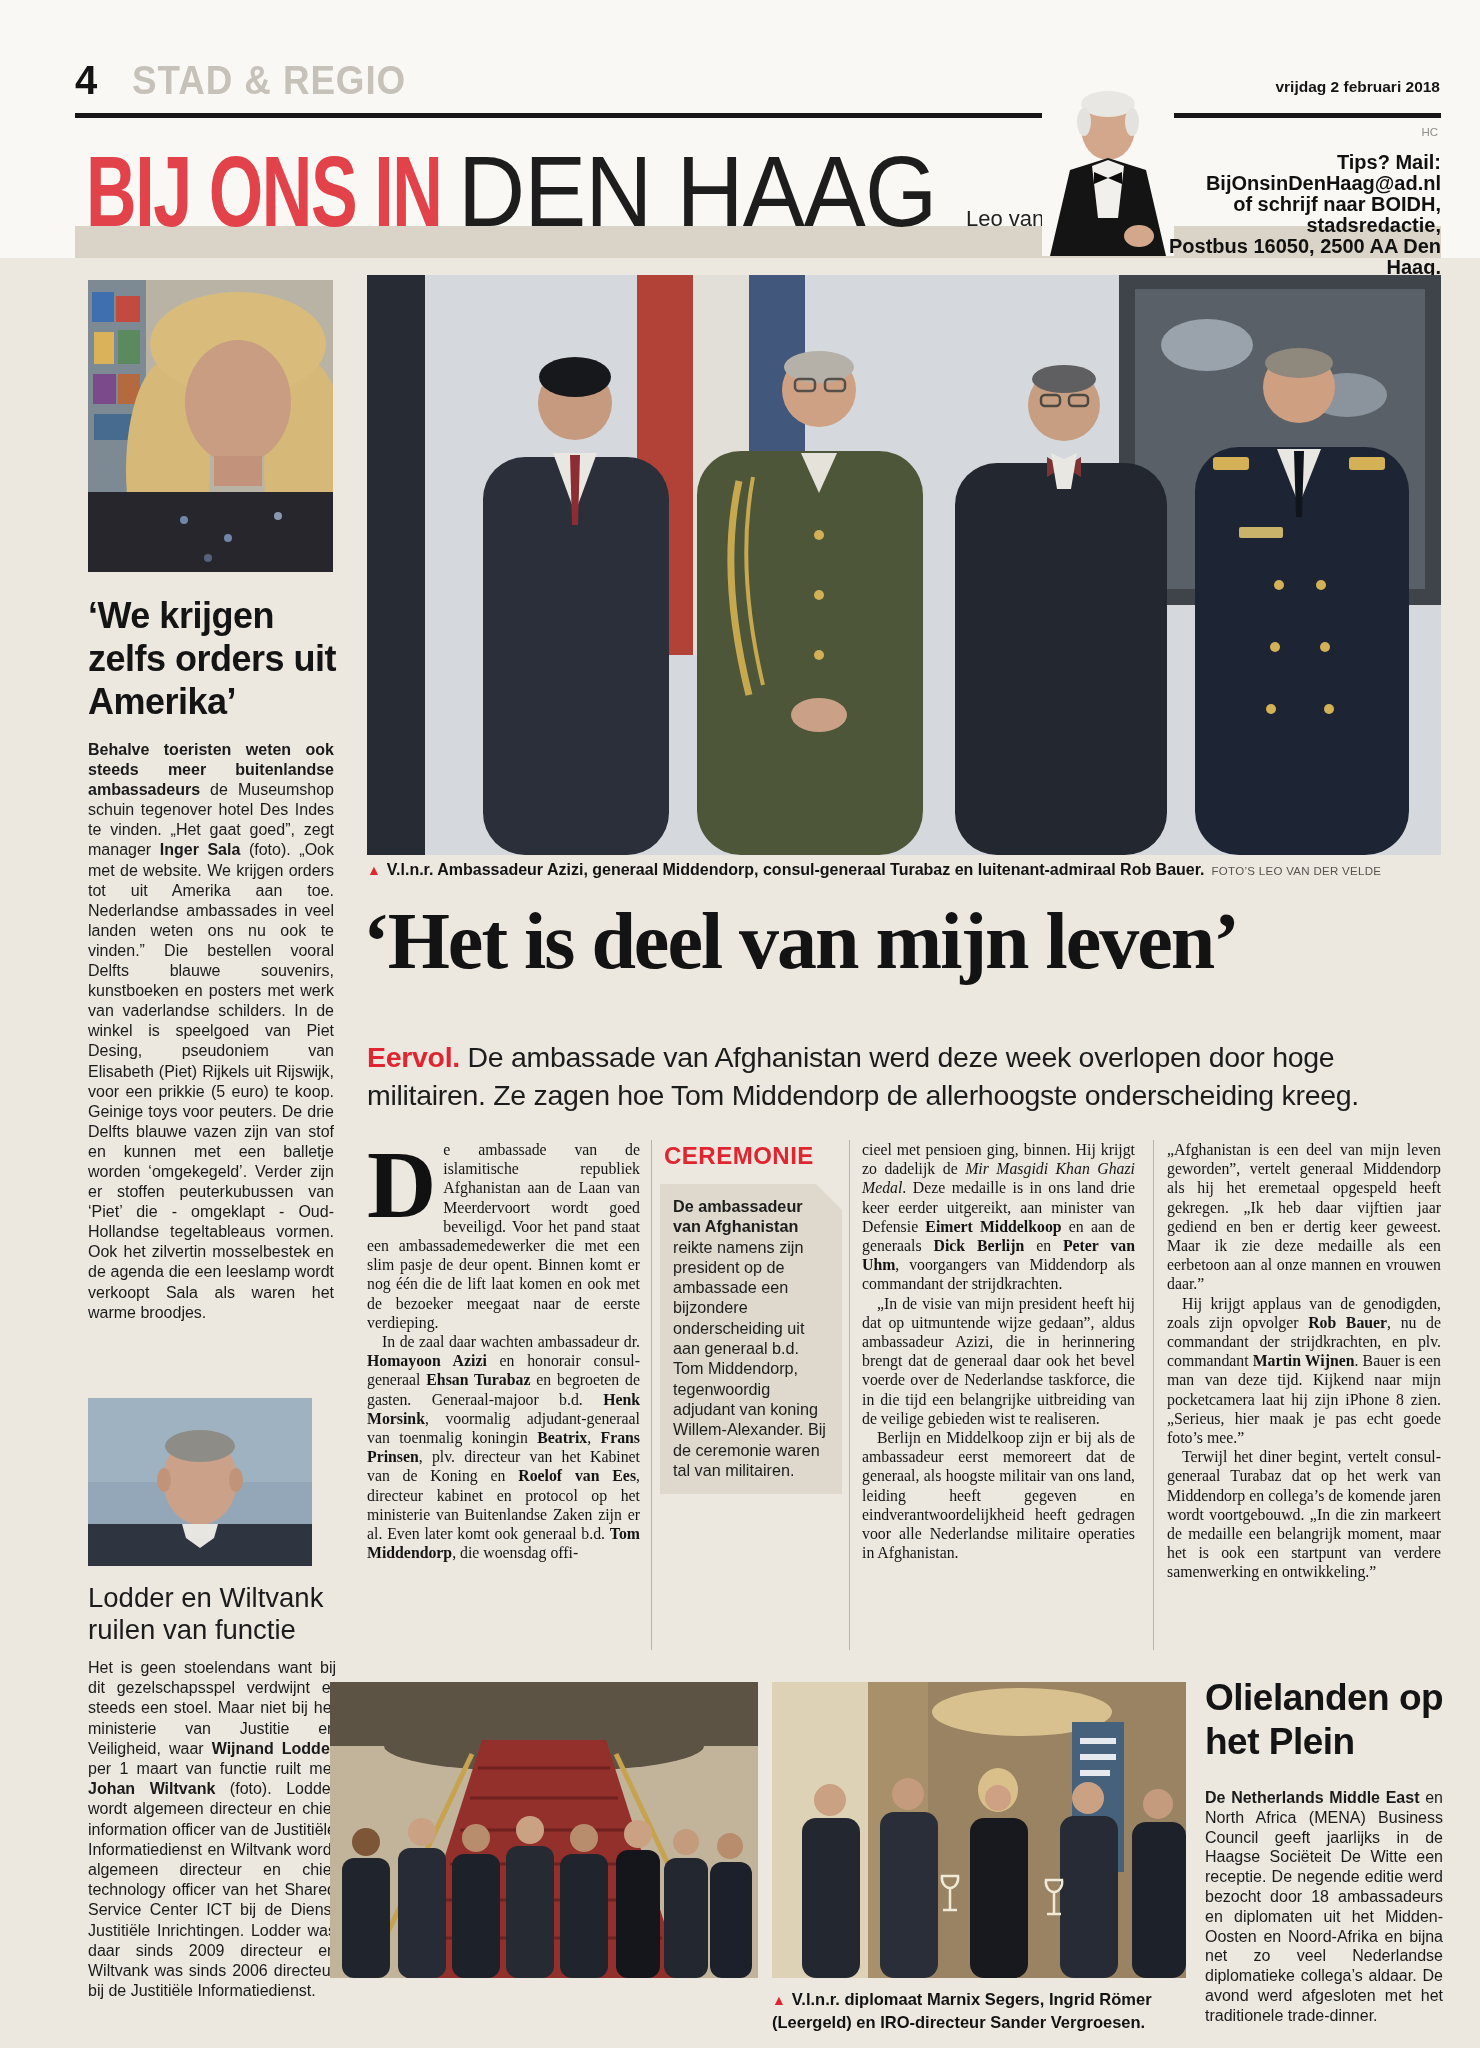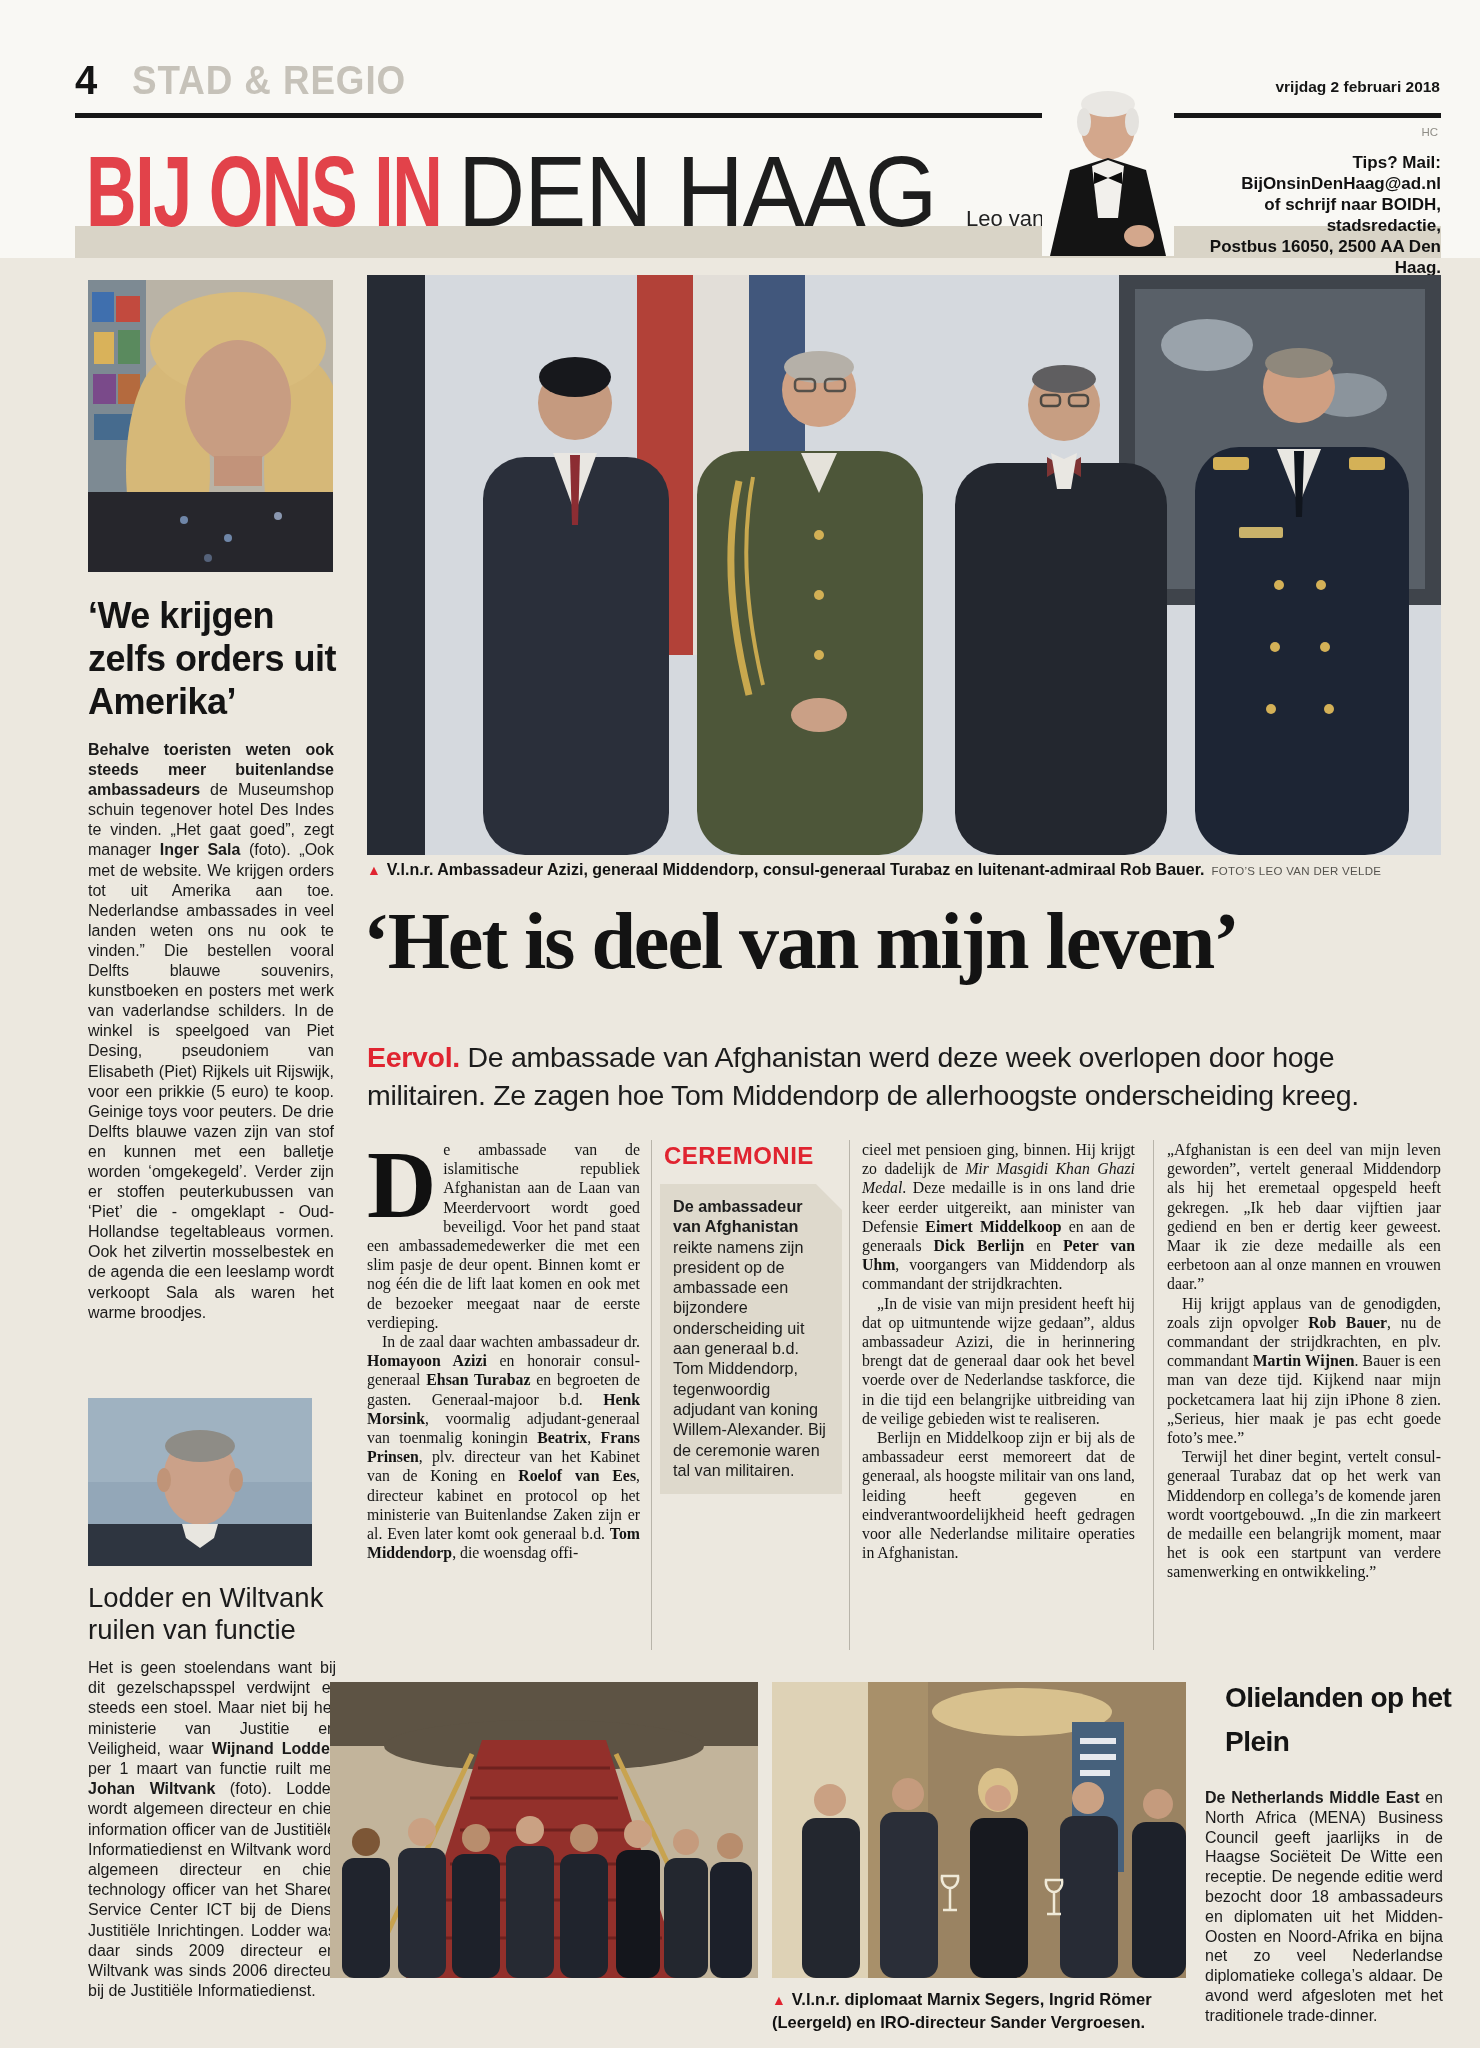--- a/index.html
+++ b/index.html
@@ -17,21 +17,21 @@
   .hc { position:absolute; right:42px; top:126px; font-size:11.5px; color:#8f8d86; }
 
   
   .masthead { position:absolute; left:86px; top:134px; display:flex; align-items:baseline; }
   .mh-red-wrap { width:372px; }
   .mh-red { display:inline-block; font-size:100px; font-weight:bold; color:var(--masthead-red,#e2424a); letter-spacing:-2px; transform:scaleX(.70); transform-origin:left; white-space:nowrap; }
   .mh-thin-wrap { width:498px; }
   .mh-thin { display:inline-block; font-size:100px; font-weight:400; color:#1d1d1d; letter-spacing:-1px; transform:scaleX(.93); transform-origin:left; white-space:nowrap; }
   .mh-author { font-size:22px; color:#222; margin-left:10px; white-space:nowrap; }
   .columnist { position:absolute; left:1042px; top:86px; width:132px; height:170px; }
-  .tips { position:absolute; left:1168px; top:152px; width:273px; text-align:right; font-size:17px; font-weight:bold; line-height:21px; color:#111; }
+  .tips { position:absolute; left:1168px; top:152px; width:273px; text-align:right; font-size:20px; font-weight:bold; line-height:21px; color:#111; }
 
   
   .ph { position:absolute; overflow:hidden; }
   .ph svg { display:block; width:100%; height:100%; }
 
   
   .shop-photo { left:88px; top:280px; width:245px; height:292px; }
   .shop-headline { position:absolute; left:88px; top:594px; width:256px; font-size:36px; line-height:43px; font-weight:bold; color:#141414; letter-spacing:-0.5px; }
   .shop-body { position:absolute; left:88px; top:740px; width:246px; font-size:16px; line-height:20.1px; text-align:justify; hyphens:auto; color:#1a1a1a; }
 
@@ -64,21 +64,21 @@
 
   .b { font-weight:bold; } .i { font-style:italic; }
   .red { color:var(--accent-red,#e02430); }
 
   
   .mena-left { left:330px; top:1682px; width:428px; height:296px; }
   .mena-right { left:772px; top:1682px; width:414px; height:296px; }
   .bcap { position:absolute; top:1988px; font-size:16.5px; font-weight:bold; line-height:22px; color:#121212; }
   .bcap-left { left:330px; width:432px; }
   .bcap-right { left:772px; width:424px; }
-  .oli-headline { position:absolute; left:1205px; top:1676px; width:242px; font-size:28px; line-height:44px; font-weight:bold; letter-spacing:-0.5px; color:#141414;margin-left:20px; }
+  .oli-headline { position:absolute; left:1205px; top:1676px; width:242px; font-size:37px; line-height:44px; font-weight:bold; letter-spacing:-0.5px; color:#141414; }
   .oli-body { position:absolute; left:1205px; top:1788px; width:238px; font-size:16px; line-height:19.8px; text-align:justify; hyphens:auto; color:#1a1a1a; }
 </style>
 </head>
 <body>
 
 <div class="page">
   <div class="topstrip"></div>
   <div class="grayband"></div>
 
   <div class="pagenum">4</div>

